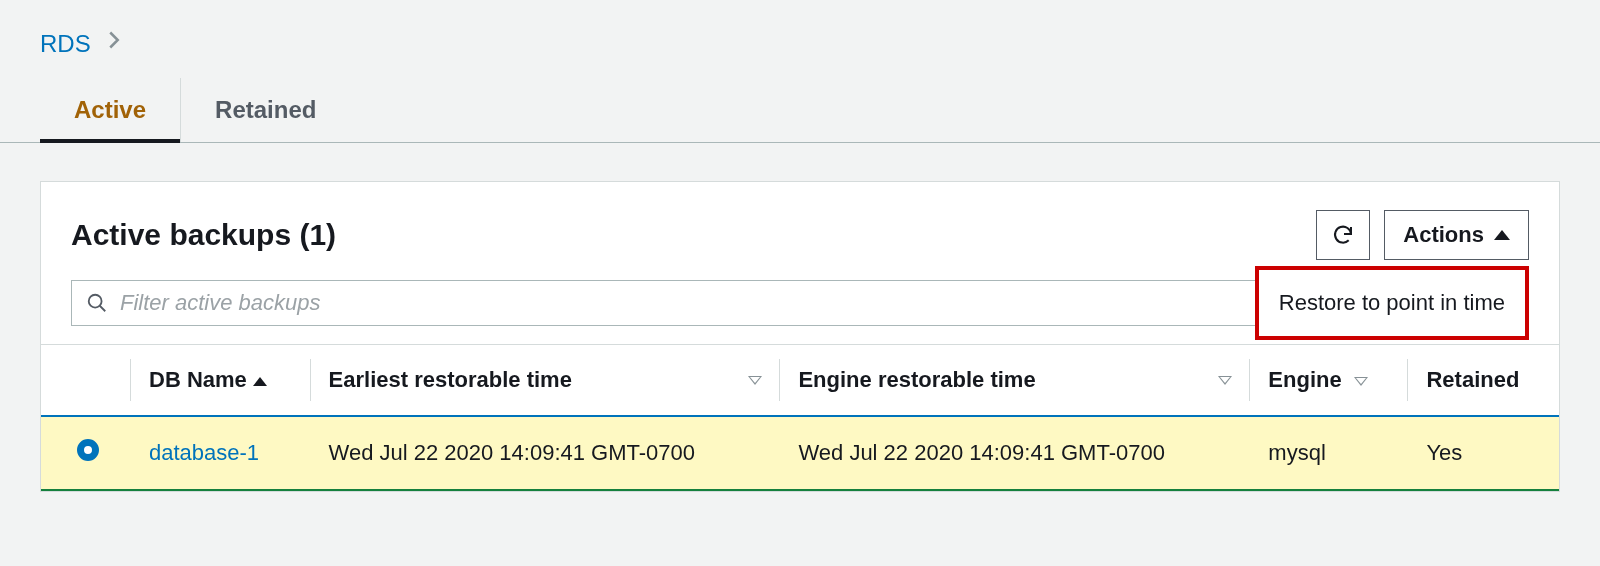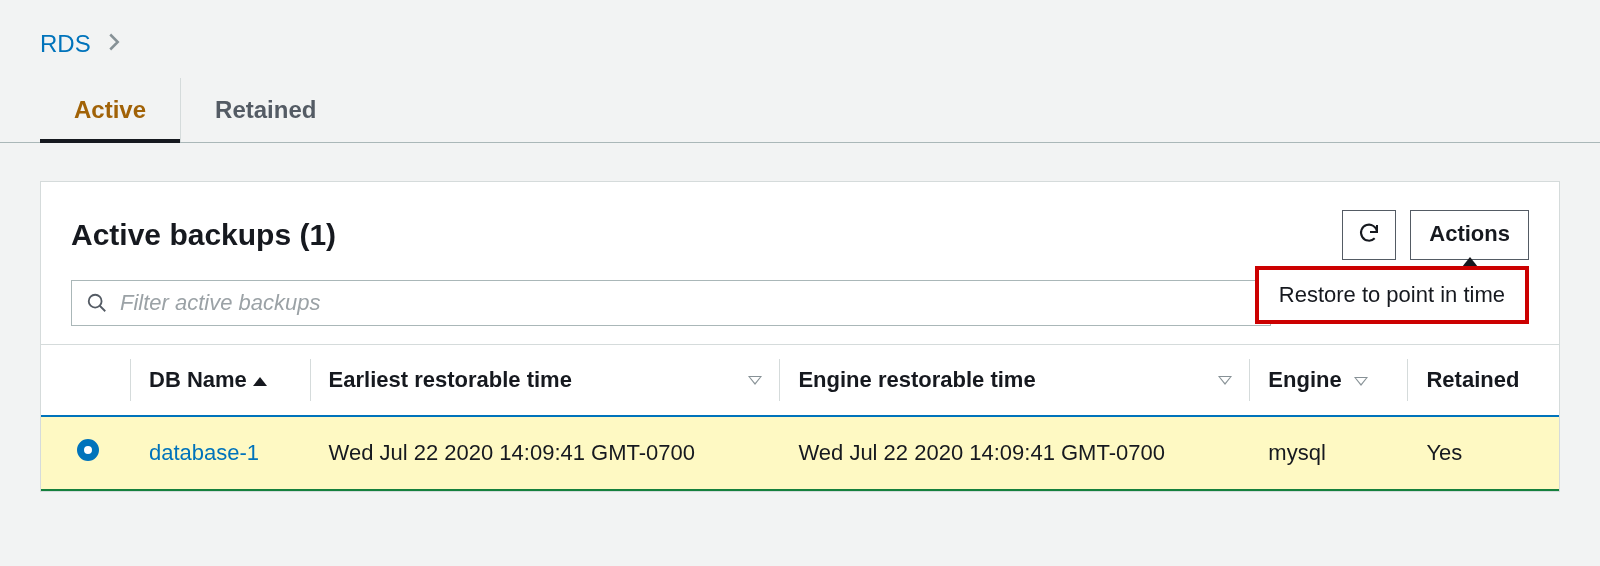--- a/index.html
+++ b/index.html
@@ -8,21 +8,20 @@
       background: #f2f3f3;
       color: #16191f;
       width: 1600px;
       height: 566px;
       overflow: hidden;
     }
     .breadcrumb {
       padding: 30px 40px 20px 40px;
       font-size: 24px;
       display: flex;
-      align-items: center;
       gap: 16px;
     }
     .breadcrumb a {
       color: #0073bb;
       text-decoration: none;
     }
     .breadcrumb .chevron {
       color: #879196;
       font-size: 20px;
     }
@@ -78,37 +77,36 @@
       padding: 10px 18px;
       font-size: 22px;
       font-weight: 700;
       color: #16191f;
       cursor: pointer;
       display: inline-flex;
       align-items: center;
       gap: 10px;
       margin-left: 14px;
       height: 50px;
-      flex-direction: column;
     }
     .btn.icon-only { padding: 10px 14px; }
     .refresh-svg { width: 24px; height: 24px; stroke: #16191f; fill: none; stroke-width: 2; }
     .caret-up {
       width: 0; height: 0;
       border-left: 8px solid transparent;
       border-right: 8px solid transparent;
       border-bottom: 10px solid #16191f;
     }
     .dropdown {
       position: absolute;
       right: 30px;
       top: 56px;
       background: #fff;
       border: 4px solid #cc0000;
-      padding: 12px 20px;
+      padding: 20px 20px;
       font-size: 22px;
       z-index: 10;
       white-space: nowrap;
     }
     .filter-row {
       padding: 0 30px 18px 30px;
       position: relative;
     }
     .filter-wrap {
       position: relative;

